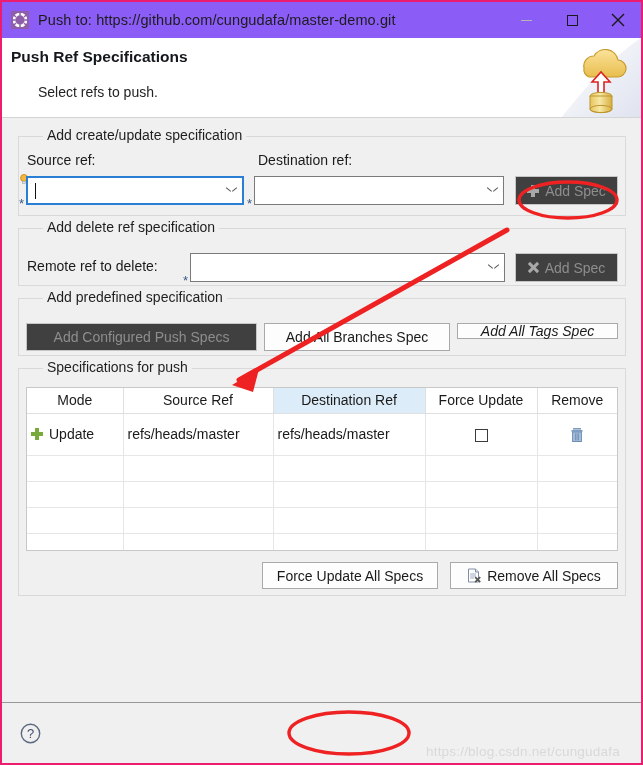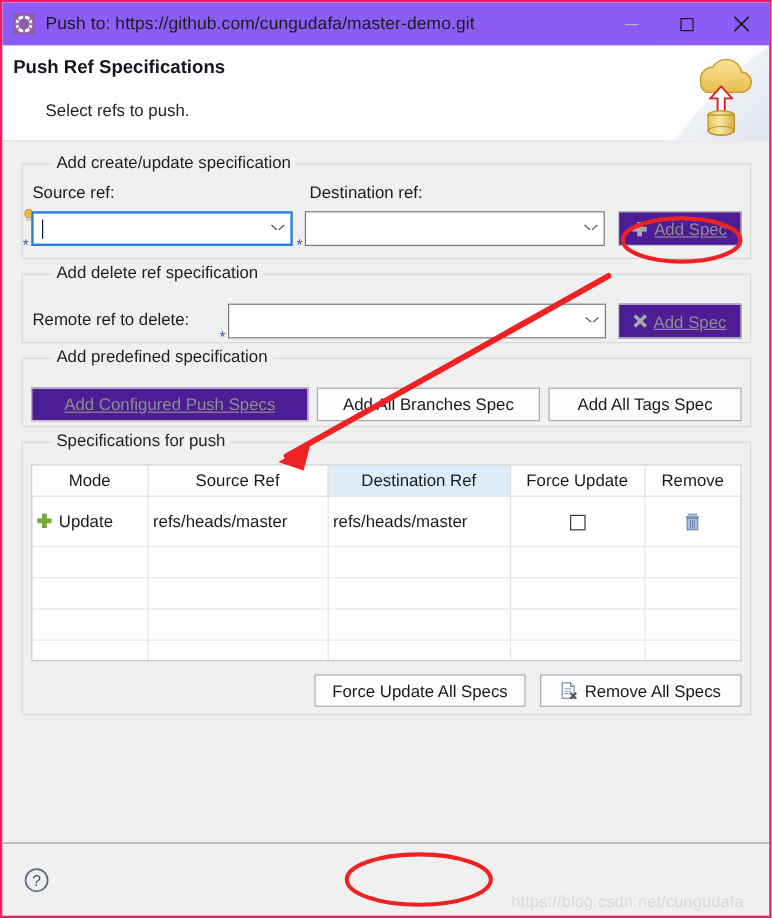--- a/index.html
+++ b/index.html
@@ -134,21 +134,21 @@
   .btn {
     position: absolute;
     background: #e1e1e1;
     border: 1px solid #adadad;
     font-size: 14px; color: #1a1a1a;
     display: flex; align-items: center; justify-content: center;
     gap: 6px;
     white-space: nowrap;
     font-family: "Liberation Sans", sans-serif;
   }
-  .btn.disabled { color: #8d8d8d; border-color: #c6c6c6; background: #4c1d95; text-decoration: underline; }
+  .btn.disabled { color: #8d8d8d; border-color: #c6c6c6; background: #404040; }
   .btn.white { background: #fdfdfd; border: 1px solid #a9a9a9; }
 
   
   .plus-ico { position: relative; width: 12px; height: 12px; flex: 0 0 auto; }
   .plus-ico .h, .plus-ico .v { position: absolute; background: #77aa3a; }
   .plus-ico.grey .h, .plus-ico.grey .v { background: #a8a8a8; }
   .plus-ico .h { left: 0; top: 4px; width: 12px; height: 4px; }
   .plus-ico .v { left: 4px; top: 0; width: 4px; height: 12px; }
 
   .x-ico { position: relative; width: 11px; height: 11px; flex: 0 0 auto; }
@@ -338,21 +338,21 @@
 
     <div class="group" style="left:16px; top:180px; width:608px; height:58px;">
       <div class="glabel">Add predefined specification</div>
     </div>
     <div class="btn disabled" style="left:24px; top:205px; width:231px; height:28px;">
       <span>Add Configured Push Specs</span>
     </div>
     <div class="btn white" style="left:262px; top:205px; width:186px; height:28px;">
       <span>Add All Branches Spec</span>
     </div>
-    <div class="btn white" style="left:455px; top:205px; width:161px; height:28px;">
+    <div class="btn white" style="left:455px; top:205px; width:161px; height:16px;font-style:italic;">
       <span>Add All Tags Spec</span>
     </div>
 
     <div class="group" style="left:16px; top:250px; width:608px; height:228px;">
       <div class="glabel">Specifications for push</div>
     </div>
 
     <div id="table-wrap" style="left:24px; top:269px; width:592px; height:164px;">
       <table class="spec">
         <colgroup>

